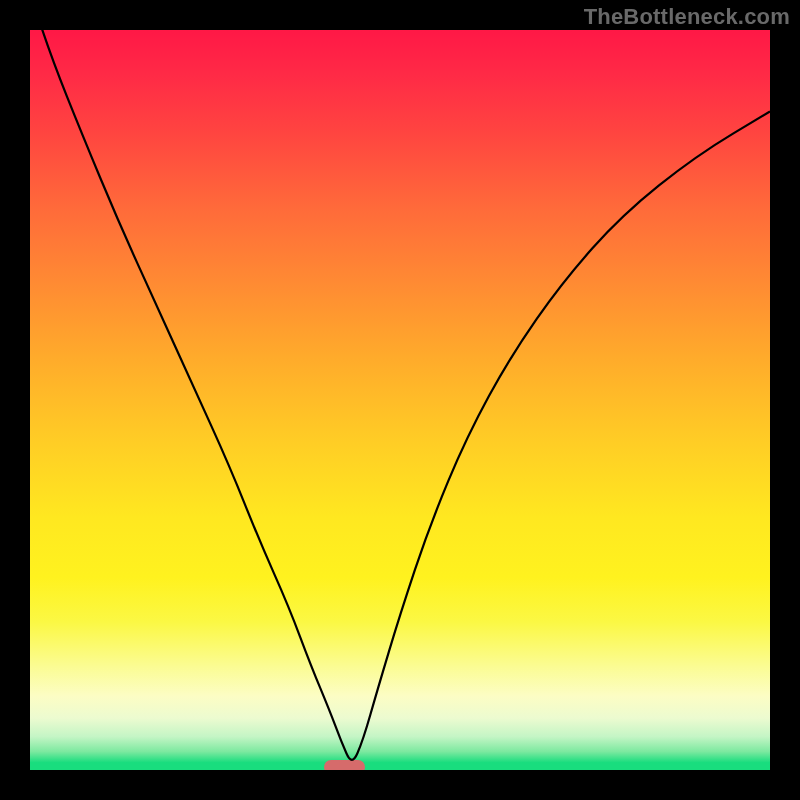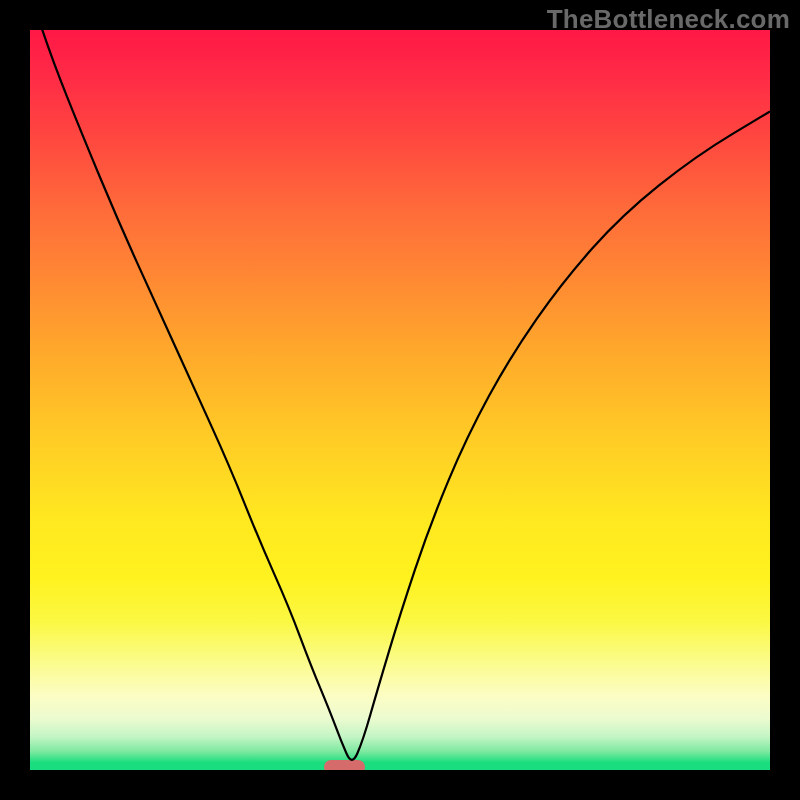--- a/index.html
+++ b/index.html
@@ -8,21 +8,21 @@
     position: relative;
     width: 800px;
     height: 800px;
     background: #000;
   }
   .watermark {
     position: absolute;
     top: 4px;
     right: 10px;
     font-family: Arial, Helvetica, sans-serif;
-    font-size: 26px;
+    font-size: 22px;
     font-weight: 600;
     color: #696969;
     letter-spacing: 0.2px;
     z-index: 10;
   }
   .plot-area {
     position: absolute;
     left: 30px;
     top: 30px;
     width: 740px;

